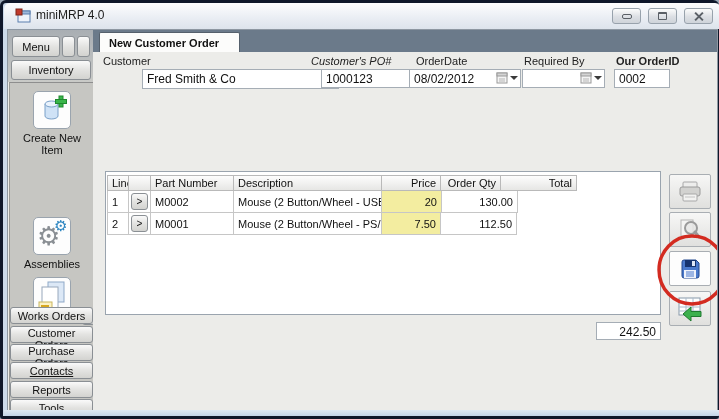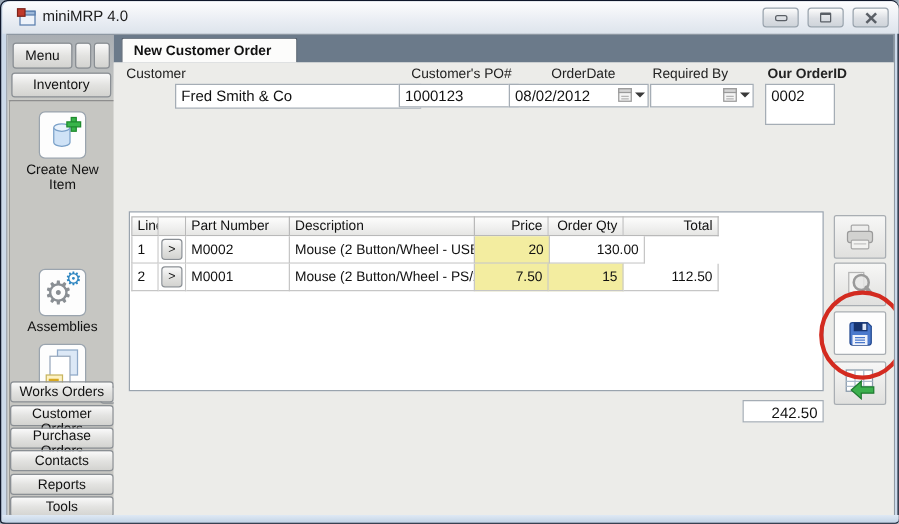--- a/index.html
+++ b/index.html
@@ -1,20 +1,20 @@
 <!DOCTYPE html>
 <html><head>
 <meta charset="utf-8">
 <style>
   * { margin:0; padding:0; box-sizing:border-box; }
   html,body { width:719px; height:419px; font-family:"Liberation Sans",sans-serif; }
   body { background:#9aa7b5; overflow:hidden; }
 
   .win { position:absolute; left:0; top:0; width:719px; height:419px;
-         background:#ccdaea; border:1px solid #0f172a; border-radius:6px 6px 3px 3px; }
+         background:#ccdaea; border:3px solid #0f172a; border-radius:6px 6px 3px 3px; }
 
   
   .titlebar { position:absolute; left:1px; top:0; width:717px; height:26px;
               background:linear-gradient(#fdfdfe,#e9edf3 60%,#dde4ec);
               border-radius:6px 6px 0 0; }
   .app-icon { position:absolute; left:11px; top:5px; width:16px; height:16px; }
   .win-title { position:absolute; left:32px; top:5px; font-size:12px; color:#1c1c1c; }
   .winbtn { position:absolute; top:5px; width:29px; height:16px; border:1px solid #98a2ac;
             border-radius:3px; background:linear-gradient(#fcfcfc,#dcdfe4 55%,#cfd4da);
             display:flex; align-items:center; justify-content:center; cursor:default; }
@@ -48,21 +48,21 @@
               display:flex; align-items:center; justify-content:center; }
   .nav-label { font-size:11px; color:#111; line-height:12px; margin-top:3px; }
   .ni-1 { top:8px; } .ni-2 { top:72px; } .ni-3 { top:134px; } .ni-4 { top:194px; }
   .gear-wrap { position:relative; width:30px; height:30px; }
   .gear-big { position:absolute; left:0px; top:2px; font-size:26px; line-height:26px; color:#8a8f94; }
   .gear-small { position:absolute; left:17px; top:-3px; font-size:15px; line-height:15px; color:#2e86c1; }
   .scroll-btn { position:absolute; left:72px; top:228px; width:13px; height:14px; font-size:9px; line-height:9px; }
 
   .stack-btn { position:absolute; left:2px; width:83px; height:17px; font-size:11px; }
   .st-0 { top:277px; } .st-1 { top:296px; } .st-2 { top:314px; }
-  .st-3 { top:332px; } .st-4 { top:351px; } .st-5 { top:369px; }
+  .st-3 { top:332px;text-decoration:underline; } .st-4 { top:351px; } .st-5 { top:369px; }
 
   
   .tabband { position:absolute; left:85px; top:0; width:626px; height:22px; background:#6b7a8a; }
   .tab { position:absolute; left:6px; top:2px; width:141px; height:20px; background:#fcfcfb;
          border:1px solid #55606c; border-bottom:none; border-radius:2px 2px 0 0;
          font-size:11px; color:#111; padding:4px 0 0 9px;font-weight:bold; }
 
   
   .formarea { position:absolute; left:85px; top:22px; width:626px; height:364px; background:#ececE9; }
   .lbl { position:absolute; font-size:11px; color:#222; }
@@ -72,21 +72,21 @@
 
   .combo { left:9px; top:17px; width:197px; height:20px;margin-left:40px; }
   .combo-arrow { position:absolute; right:6px; top:8px; width:0; height:0;
                  border-left:4px solid transparent; border-right:4px solid transparent;
                  border-top:5px solid #3a3a3a; }
   .addr { left:9px; top:40px; width:197px; height:75px; white-space:pre-line; line-height:14px; }
 
   .f-po     { left:228px; top:17px; width:96px;  height:19px; }
   .f-date   { left:316px; top:17px; width:112px;  height:19px; }
   .f-req    { left:429px; top:17px; width:83px;  height:19px; }
-  .f-oid    { left:521px; top:17px; width:56px;  height:33px; }
+  .f-oid    { left:521px; top:17px; width:56px;  height:19px; }
   .cal-ctl { position:absolute; right:2px; top:2px; display:flex; align-items:center; gap:2px; }
   .dd-arrow { width:0; height:0; border-left:4px solid transparent; border-right:4px solid transparent;
               border-top:4px solid #3a3a3a; }
 
   
   .table-panel { position:absolute; left:12px; top:119px; width:556px; height:144px;
                  background:#fff; border:1px solid #9aa4ae; }
   .grid { position:absolute; left:1px; top:3px; font-size:11px; color:#111; }
   .g-row { display:flex; }
   .gc { border-right:1px solid #c6c6c6; border-bottom:1px solid #c6c6c6;
@@ -199,24 +199,24 @@
     </div>
 
     <div class="formarea">
 
       <span class="lbl" style="left:10px; top:3px;">Customer</span>
       <div class="tbox combo">
         <span>Fred Smith &amp; Co</span>
         <span class="combo-arrow"></span>
       </div>
 
-      <span class="lbl" style="left:238px; top:3px;">Customer's PO#</span>
+      <span class="lbl" style="left:218px; top:3px;font-style:italic;">Customer's PO#</span>
       <div class="tbox f-po">1000123</div>
 
-      <span class="lbl" style="left:350px; top:3px;text-align:center;">OrderDate</span>
+      <span class="lbl" style="left:323px; top:3px;text-align:center;">OrderDate</span>
       <div class="tbox f-date">
         <span>08/02/2012</span>
         <span class="cal-ctl">
           <svg width="12" height="12" viewBox="0 0 12 12">
             <rect x="1" y="1" width="10" height="10" fill="#f4f4f4" stroke="#9a9a9a"></rect>
             <rect x="1" y="1" width="10" height="3" fill="#d4d4d4" stroke="#9a9a9a"></rect>
             <line x1="3" y1="7" x2="9" y2="7" stroke="#b5b5b5"></line>
               <line x1="3" y1="9" x2="9" y2="9" stroke="#b5b5b5"></line>
           </svg>
           <span class="dd-arrow"></span>
@@ -264,21 +264,20 @@
               <div class="gc c-total">130.00</div>
             </div>
             <div class="g-row">
               <div class="gc c-line" style="border-left:1px solid #c6c6c6">2</div>
               <div class="gc c-btn">
                 <button class="btn expand-btn">&gt;</button>
               </div>
               <div class="gc c-part">M0001</div>
               <div class="gc c-desc">Mouse (2 Button/Wheel - PS/2)</div>
               <div class="gc c-price hl">7.50</div>
-              <div class="gc c-qty hl">15</div>
               <div class="gc c-total">112.50</div>
             </div>
           </div>
         </div>
       </div>
 
       <button class="tool-btn t-print">
         <svg width="26" height="24" viewBox="0 0 26 24">
           <rect x="6" y="2" width="14" height="6" rx="1" fill="#ededec" stroke="#a8a8a8"></rect>
           <rect x="3" y="7" width="20" height="9" rx="2" fill="#d2d2d0" stroke="#9a9a9a"></rect>

